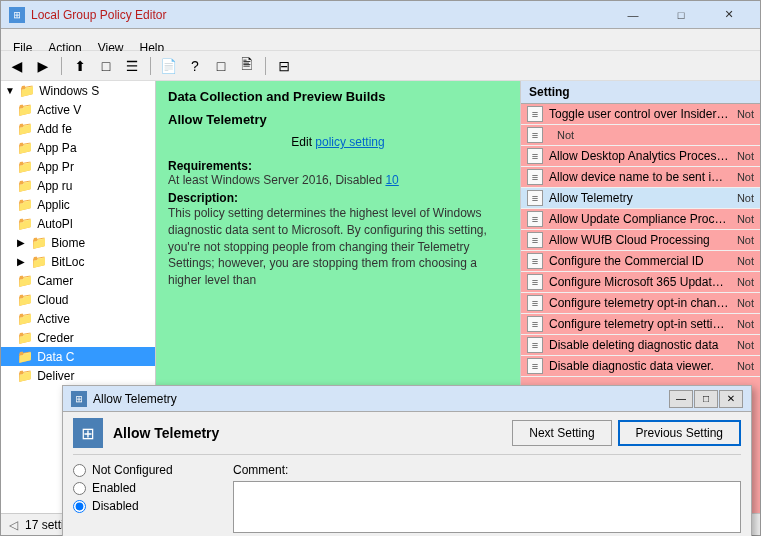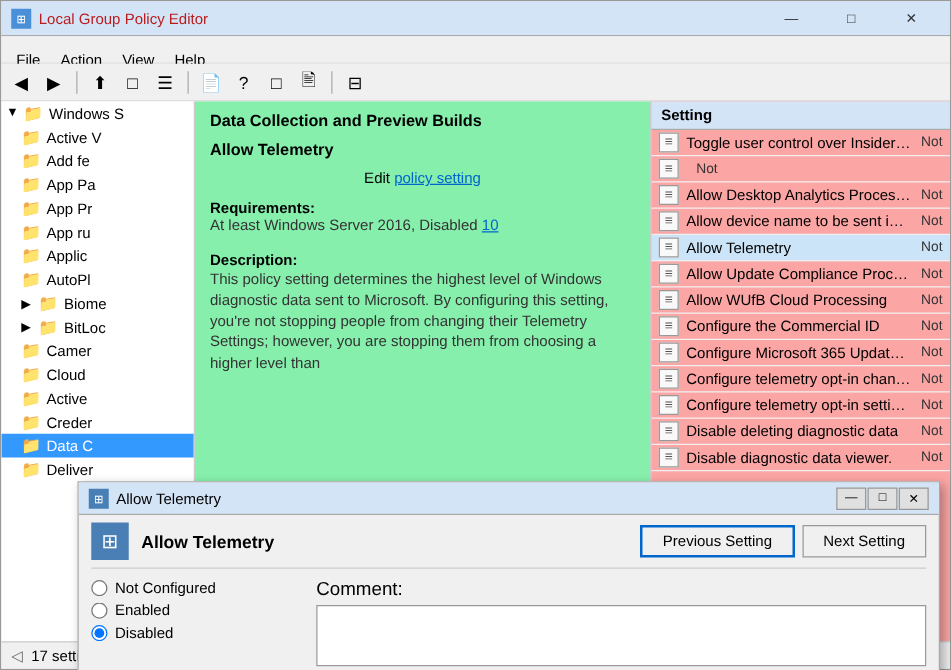--- a/index.html
+++ b/index.html
@@ -177,21 +177,21 @@
       font-size: 12px;
     }
     .requirements-text {
       font-size: 12px;
       color: #333;
     }
     .requirements-text a {
       color: #0066cc;
     }
     .description-section {
-      margin-top: 14px;
+      margin-top: 4px;
     }
     .description-title {
       font-weight: bold;
       font-size: 12px;
     }
     .description-text {
       font-size: 12px;
       color: #333;
       line-height: 1.4;
     }
@@ -355,21 +355,20 @@
       padding: 4px 16px;
       background: #f0f0f0;
       border: 1px solid #999;
       cursor: pointer;
       font-size: 12px;
     }
     .action-btn.active { border: 2px solid #0066cc; }
 
     .dialog-settings-row {
       display: flex;
-      gap: 20px;
       flex: 1;
     }
     .dialog-radio-group {
       display: flex;
       flex-direction: column;
       gap: 4px;
       width: 160px;
     }
     .radio-item {
       display: flex;
@@ -379,21 +378,21 @@
     }
     .radio-item input[type="radio"] {
       cursor: pointer;
     }
     .comment-section {
       flex: 1;
       display: flex;
       flex-direction: column;
     }
     .comment-label {
-      font-size: 15px;
+      font-size: 12px;
       margin-bottom: 4px;
     }
     .comment-textarea {
       flex: 1;
       border: 1px solid #999;
       background: white;
       resize: none;
       font-size: 12px;
       padding: 2px 4px;
     }
@@ -614,22 +613,22 @@
       <div class="dialog-btn close">✕</div>
     </div>
   </div>
 
   <div class="dialog-body">
 
     <div class="dialog-policy-header">
       <div class="dialog-policy-icon">⊞</div>
       <span class="dialog-policy-name">Allow Telemetry</span>
       <div class="dialog-action-btns">
+        <button class="action-btn">Next Setting</button>
         <button class="action-btn active">Previous Setting</button>
-        <button class="action-btn">Next Setting</button>
       </div>
     </div>
 
     <div class="dialog-settings-row">
 
       <div class="dialog-radio-group">
         <div class="radio-item">
           <input type="radio" name="policy_state" id="r_not_configured" style="">
           <label for="r_not_configured">Not Configured</label>
         </div>

